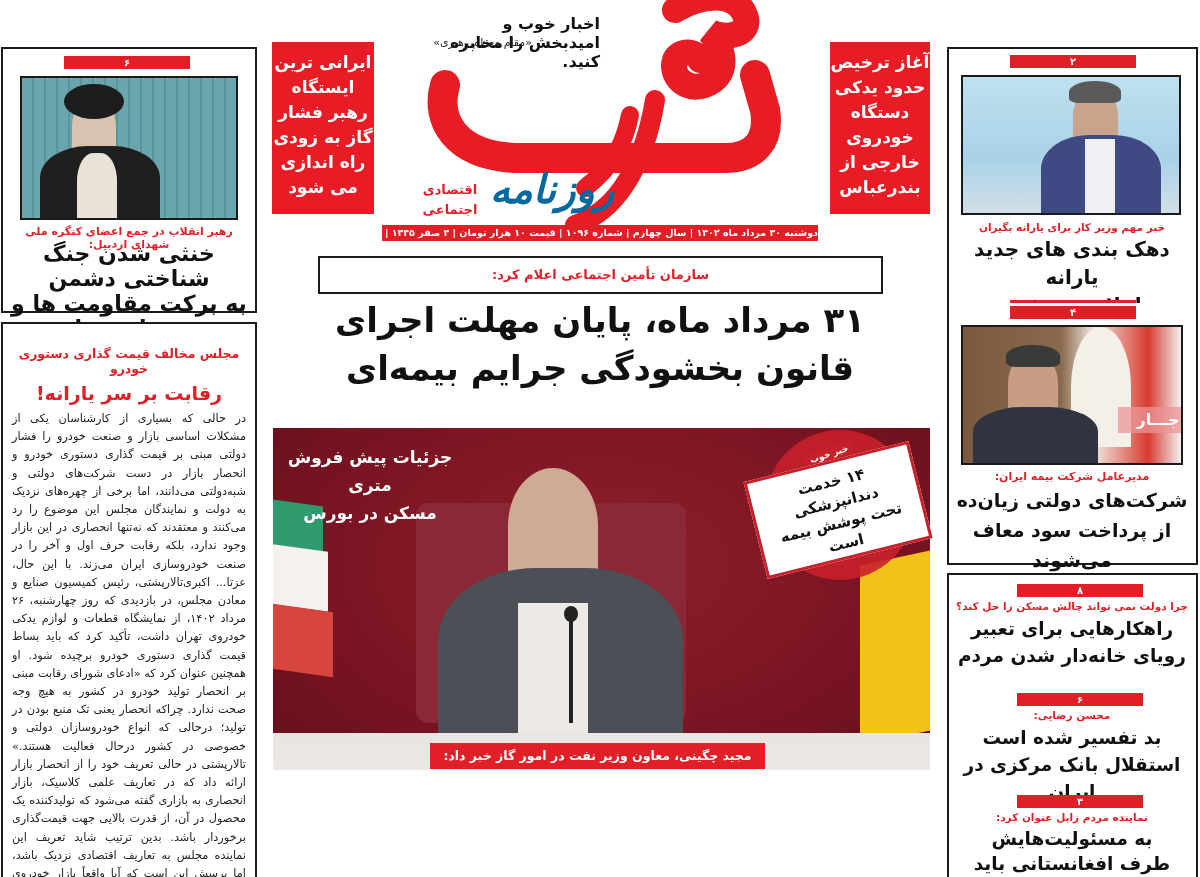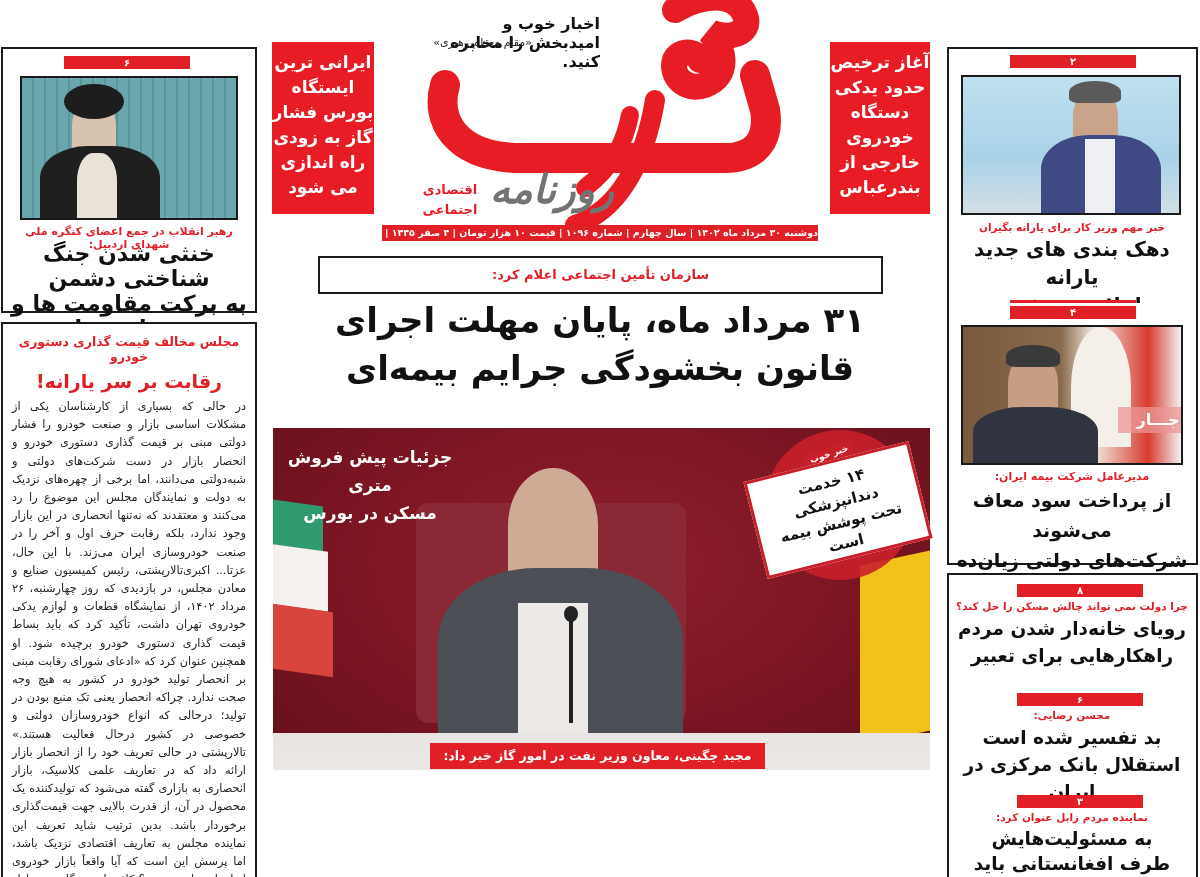--- a/index.html
+++ b/index.html
@@ -5,21 +5,21 @@
   * { box-sizing: border-box; margin: 0; padding: 0; }
   html, body { width: 1200px; height: 877px; overflow: hidden; background: #ffffff; }
   body { position: relative; font-family: "DejaVu Sans", sans-serif; color: #111; direction: rtl; }
   .box { position: absolute; border: 2.5px solid #1a1a1a; background: #fff; }
   .pagetag { position: absolute; height: 13px; background: #e01f26; color: #fff; font-size: 10px; font-weight: bold; text-align: center; line-height: 13px; direction: rtl; }
   .kicker { color: #e01f26; font-weight: bold; text-align: center; direction: rtl; }
   .headline { color: #111; font-weight: bold; text-align: center; direction: rtl; }
 
   
   .logo-main { position: absolute; left: 425px; top: -10px; width: 360px; height: 240px; }
-  .logo-text { position: absolute; color: #737373; font-weight: bold; font-family: "DejaVu Serif", serif; text-align: center; }
+  .logo-text { position: absolute; color: #0369a1; font-weight: bold; font-family: "DejaVu Serif", serif; text-align: center; }
   .slogan { position: absolute; left: 430px; top: 14px; font-size: 16px; font-weight: bold; color: #111; direction: rtl; text-align: right; width: 170px; }
   .slogan-attr { position: absolute; left: 432px; top: 36px; font-size: 11px; color: #222; direction: rtl; width: 100px; text-align: right; }
   .logo-sub { position: absolute; left: 420px; top: 180px; width: 60px; color: #e81c24; font-size: 13px; font-weight: bold; text-align: center; line-height: 20px; direction: rtl; }
   .datebar { position: absolute; left: 382px; top: 225px; width: 436px; height: 16px; background: #e01f26; color: #fff; font-size: 9.5px; font-weight: bold; line-height: 16px; text-align: center; white-space: nowrap; direction: rtl; overflow: hidden; }
 
   .redbox { position: absolute; background: #e81c24; color: #fff; font-weight: bold; text-align: center; font-size: 17px; line-height: 25px; direction: rtl; padding-top: 8px; }
 
   
   .photo { position: absolute; overflow: hidden; border: 2px solid #1a1a1a; }
   .ph-leader { background: repeating-linear-gradient(90deg, #6aa6ad 0 10px, #5b959c 10px 12px); }
@@ -62,21 +62,21 @@
   <div>آغاز ترخیص</div>
   <div>حدود یدکی</div>
   <div>دستگاه</div>
   <div>خودروی</div>
   <div>خارجی از</div>
   <div>بندرعباس</div>
 </div>
 <div class="redbox" style="left:272px; top:42px; width:102px; height:172px;">
   <div>ایرانی ترین</div>
   <div>ایستگاه</div>
-  <div>بورس فشار</div>
+  <div>رهبر فشار</div>
   <div>گاز به زودی</div>
   <div>راه اندازی</div>
   <div>می شود</div>
 </div>
 
 <div class="box" style="left:1px; top:47px; width:256px; height:266px;">
   <div class="pagetag" style="left:61px; top:7px; width:126px;">۶</div>
   <div class="photo ph-leader" style="left:17px; top:27px; width:218px; height:144px;">
     <div class="person" style="left:50px; top:20px; width:44px; height:55px; background:#d8c2b0;"></div>
     <div class="person" style="left:42px; top:6px; width:60px; height:35px; background:#1d1d1d; border-radius:50%;"></div>
@@ -84,21 +84,21 @@
     <div class="suit" style="left:55px; top:75px; width:40px; height:70px; background:#e8e2d8;"></div>
   </div>
   <div class="kicker" style="position:absolute; left:4px; top:176px; width:244px; font-size:11px;">رهبر انقلاب در جمع اعضای کنگره ملی شهدای اردبیل:</div>
   <div class="headline" style="position:absolute; left:2px; top:192px; width:248px; font-size:22px; line-height:25px;">
     <div>خنثی شدن جنگ شناختی دشمن</div>
     <div>به برکت مقاومت ها و شهادت ها</div>
   </div>
 </div>
 
 <div class="box" style="left:1px; top:322px; width:256px; height:560px; padding:6px 9px;">
-  <div class="kicker" style="font-size:12.5px; margin-top:4px;">مجلس مخالف قیمت گذاری دستوری خودرو</div>
+  <div class="kicker" style="font-size:12.5px; margin-top:16px;">مجلس مخالف قیمت گذاری دستوری خودرو</div>
   <div class="kicker" style="font-size:19px; margin-top:6px; margin-bottom:6px;">رقابت بر سر یارانه!</div>
   <div class="body-text">در حالی که بسیاری از کارشناسان یکی از مشکلات اساسی بازار و صنعت خودرو را فشار دولتی مبنی بر قیمت گذاری دستوری خودرو و انحصار بازار در دست شرکت‌های دولتی و شبه‌دولتی می‌دانند، اما برخی از چهره‌های نزدیک به دولت و نمایندگان مجلس این موضوع را رد می‌کنند و معتقدند که نه‌تنها انحصاری در این بازار وجود ندارد، بلکه رقابت حرف اول و آخر را در صنعت خودروسازی ایران می‌زند. با این حال، عزتا... اکبری‌تالارپشتی، رئیس کمیسیون صنایع و معادن مجلس، در بازدیدی که روز چهارشنبه، ۲۶ مرداد ۱۴۰۲، از نمایشگاه قطعات و لوازم یدکی خودروی تهران داشت، تأکید کرد که باید بساط قیمت گذاری دستوری خودرو برچیده شود. او همچنین عنوان کرد که «ادعای شورای رقابت مبنی بر انحصار تولید خودرو در کشور به هیچ وجه صحت ندارد. چراکه انحصار یعنی تک منبع بودن در تولید؛ درحالی که انواع خودروسازان دولتی و خصوصی در کشور درحال فعالیت هستند.» تالارپشتی در حالی تعریف خود را از انحصار بازار ارائه داد که در تعاریف علمی کلاسیک، بازار انحصاری به بازاری گفته می‌شود که تولیدکننده یک محصول در آن، از قدرت بالایی جهت قیمت‌گذاری برخوردار باشد. بدین ترتیب شاید تعریف این نماینده مجلس به تعاریف اقتصادی نزدیک باشد، اما پرسش این است که آیا واقعاً بازار خودروی ایران انحصاری نیست؟ کافی است نگاهی به بازار خودروی ایران داشته باشیم؛ بازاری که می‌تواند مصداقی از این تعریف باشد و در کلاس‌های آموزشی...</div>
 </div>
 
 <div class="box" style="left:318px; top:256px; width:565px; height:38px; border-width:2px;">
   <div class="kicker" style="font-size:13px; line-height:34px;">سازمان تأمین اجتماعی اعلام کرد:</div>
 </div>
 <div class="headline" style="position:absolute; left:300px; top:296px; width:600px; font-size:34px; line-height:48px;">
   <div>۳۱ مرداد ماه، پایان مهلت اجرای</div>
   <div>قانون بخشودگی جرایم بیمه‌ای</div>
@@ -166,33 +166,33 @@
   <div class="pagetag" style="left:61px; top:3px; width:126px;">۴</div>
   <div class="photo ph-insurer" style="left:12px; top:22px; width:222px; height:140px;padding-left:12px;">
     <div style="position:absolute; left:108px; top:0; width:60px; height:120px; background:#f4efe9; border-radius:50% 50% 0 0;"></div>
     <div class="person" style="left:45px; top:25px; width:50px; height:62px; background:#c79e84;"></div>
     <div class="person" style="left:43px; top:18px; width:54px; height:22px; background:#3a3a3a; border-radius:50% 50% 20% 20%;"></div>
     <div class="suit" style="left:10px; top:80px; width:125px; height:62px; background:#2f3440;"></div>
     <div style="position:absolute; left:155px; top:80px; width:80px; height:26px; background:rgba(235,150,150,0.75); color:#fff; font-weight:bold; font-size:16px; line-height:26px; text-align:center;">جـــار</div>
   </div>
   <div class="kicker" style="position:absolute; left:4px; top:167px; width:238px; font-size:11px;">مدیرعامل شرکت بیمه ایران:</div>
   <div class="headline" style="position:absolute; left:2px; top:182px; width:242px; font-size:19px; line-height:30px;">
+    <div>شرکت‌های دولتی زیان‌ده</div>
     <div>از پرداخت سود معاف می‌شوند</div>
-    <div>شرکت‌های دولتی زیان‌ده</div>
   </div>
 </div>
 
 <div class="box" style="left:947px; top:573px; width:251px; height:310px;">
 
   <div style="position:absolute; left:0; top:0; width:246px;">
     <div class="pagetag" style="left:68px; top:9px; width:126px;">۸</div>
     <div class="kicker" style="position:absolute; left:2px; top:25px; width:242px; font-size:10.5px;">چرا دولت نمی تواند چالش مسکن را حل کند؟</div>
     <div class="headline" style="position:absolute; left:2px; top:40px; width:242px; font-size:18.5px; line-height:27px;">
+      <div>راهکارهایی برای تعبیر</div>
       <div>رویای خانه‌دار شدن مردم</div>
-      <div>راهکارهایی برای تعبیر</div>
     </div>
   </div>
 
   <div style="position:absolute; left:0; top:115px; width:246px;">
     <div class="pagetag" style="left:68px; top:3px; width:126px;">۶</div>
     <div class="kicker" style="position:absolute; left:2px; top:19px; width:242px; font-size:10.5px;">محسن رضایی:</div>
     <div class="headline" style="position:absolute; left:2px; top:34px; width:242px; font-size:18.5px; line-height:27px;">
       <div>بد تفسیر شده است</div>
       <div>استقلال بانک مرکزی در ایران</div>
     </div>

